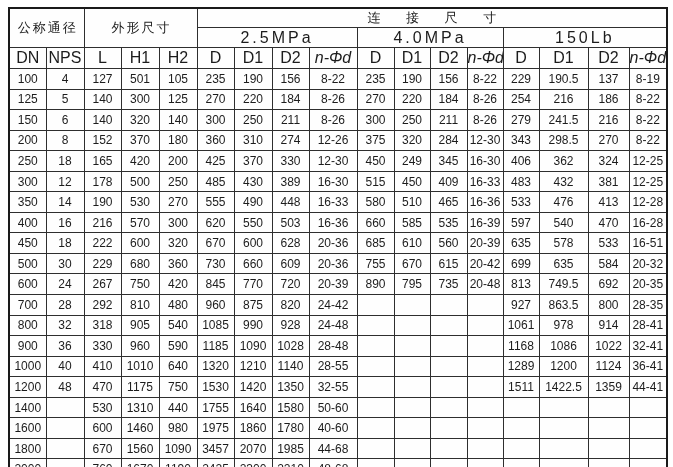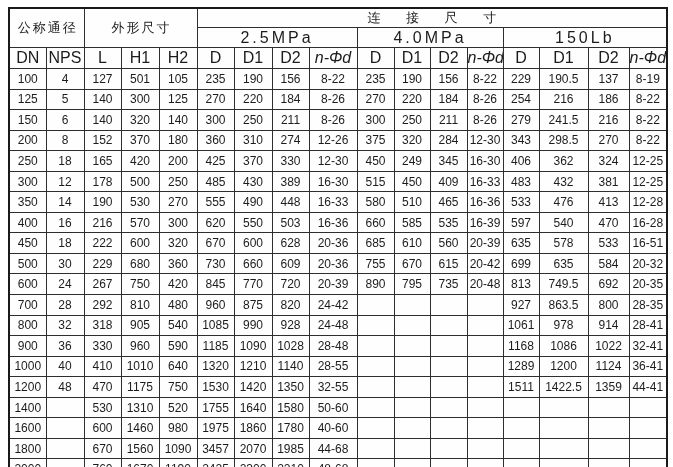--- a/index.html
+++ b/index.html
@@ -398,21 +398,21 @@
         <td>1511</td>
         <td>1422.5</td>
         <td>1359</td>
         <td>44-41</td>
       </tr>
       <tr>
         <td>1400</td>
         <td></td>
         <td>530</td>
         <td>1310</td>
-        <td>520</td>
+        <td>440</td>
         <td>1755</td>
         <td>1640</td>
         <td>1580</td>
         <td>50-60</td>
         <td></td>
         <td></td>
         <td></td>
         <td></td>
         <td></td>
         <td></td>

